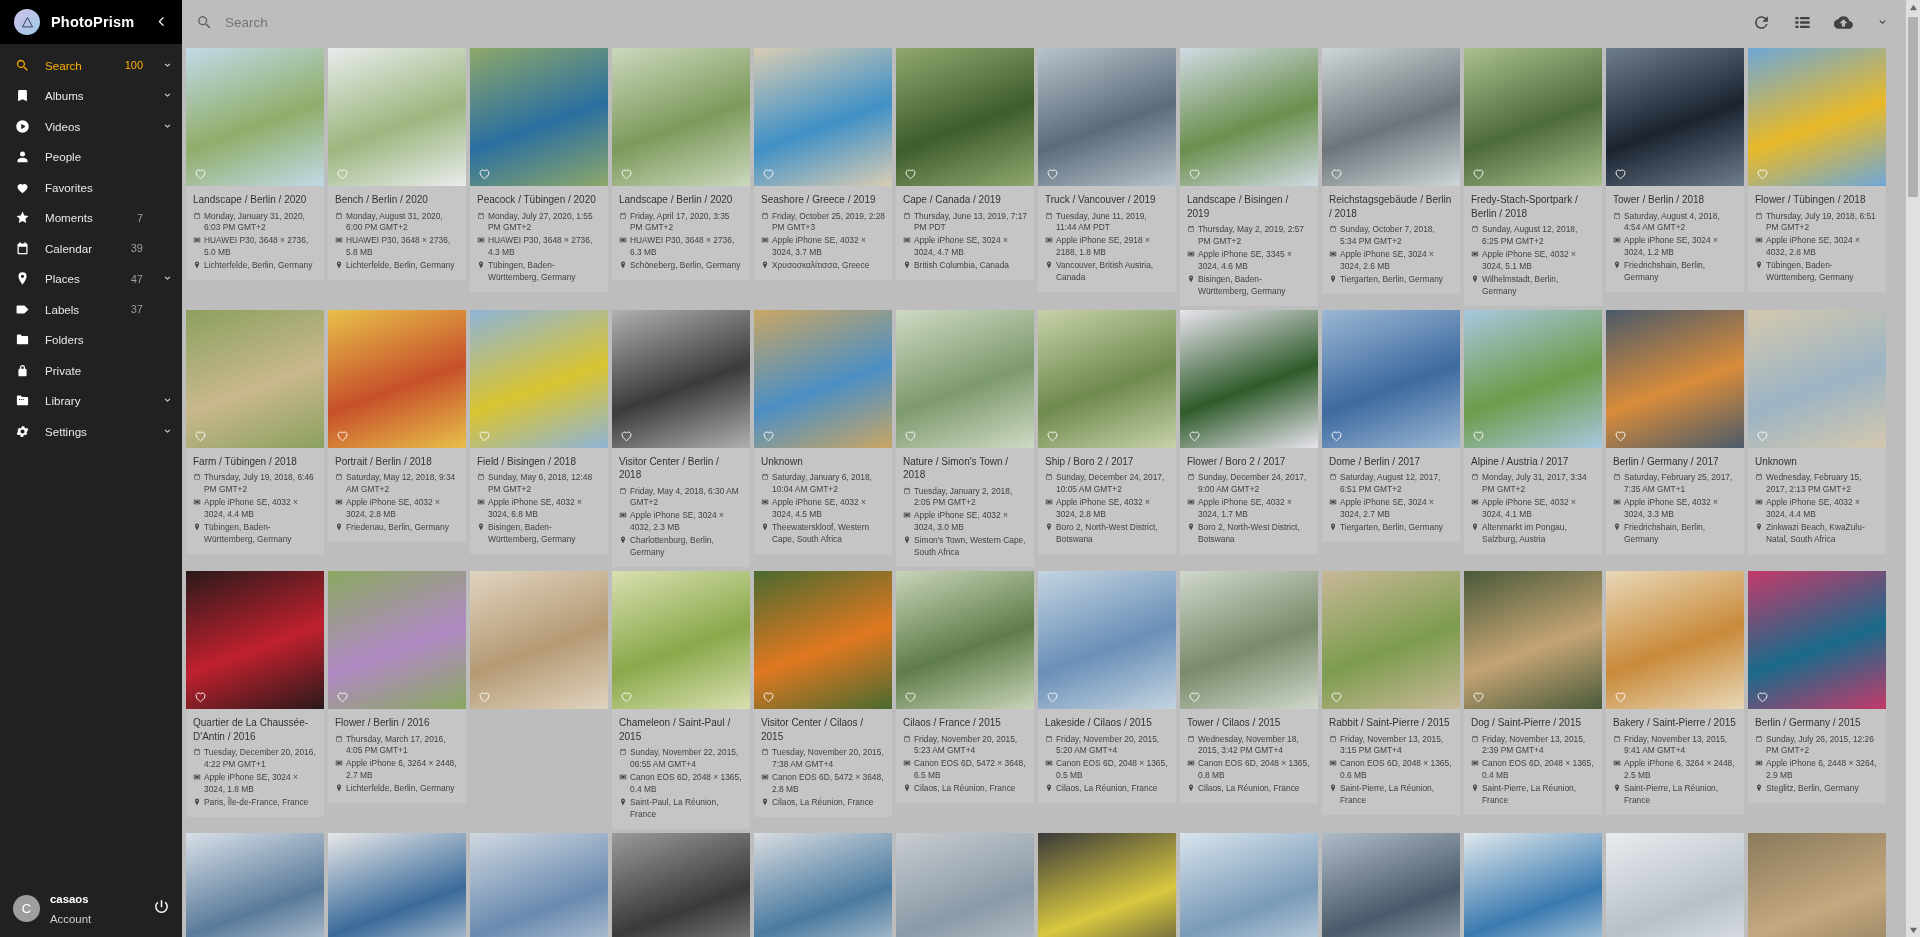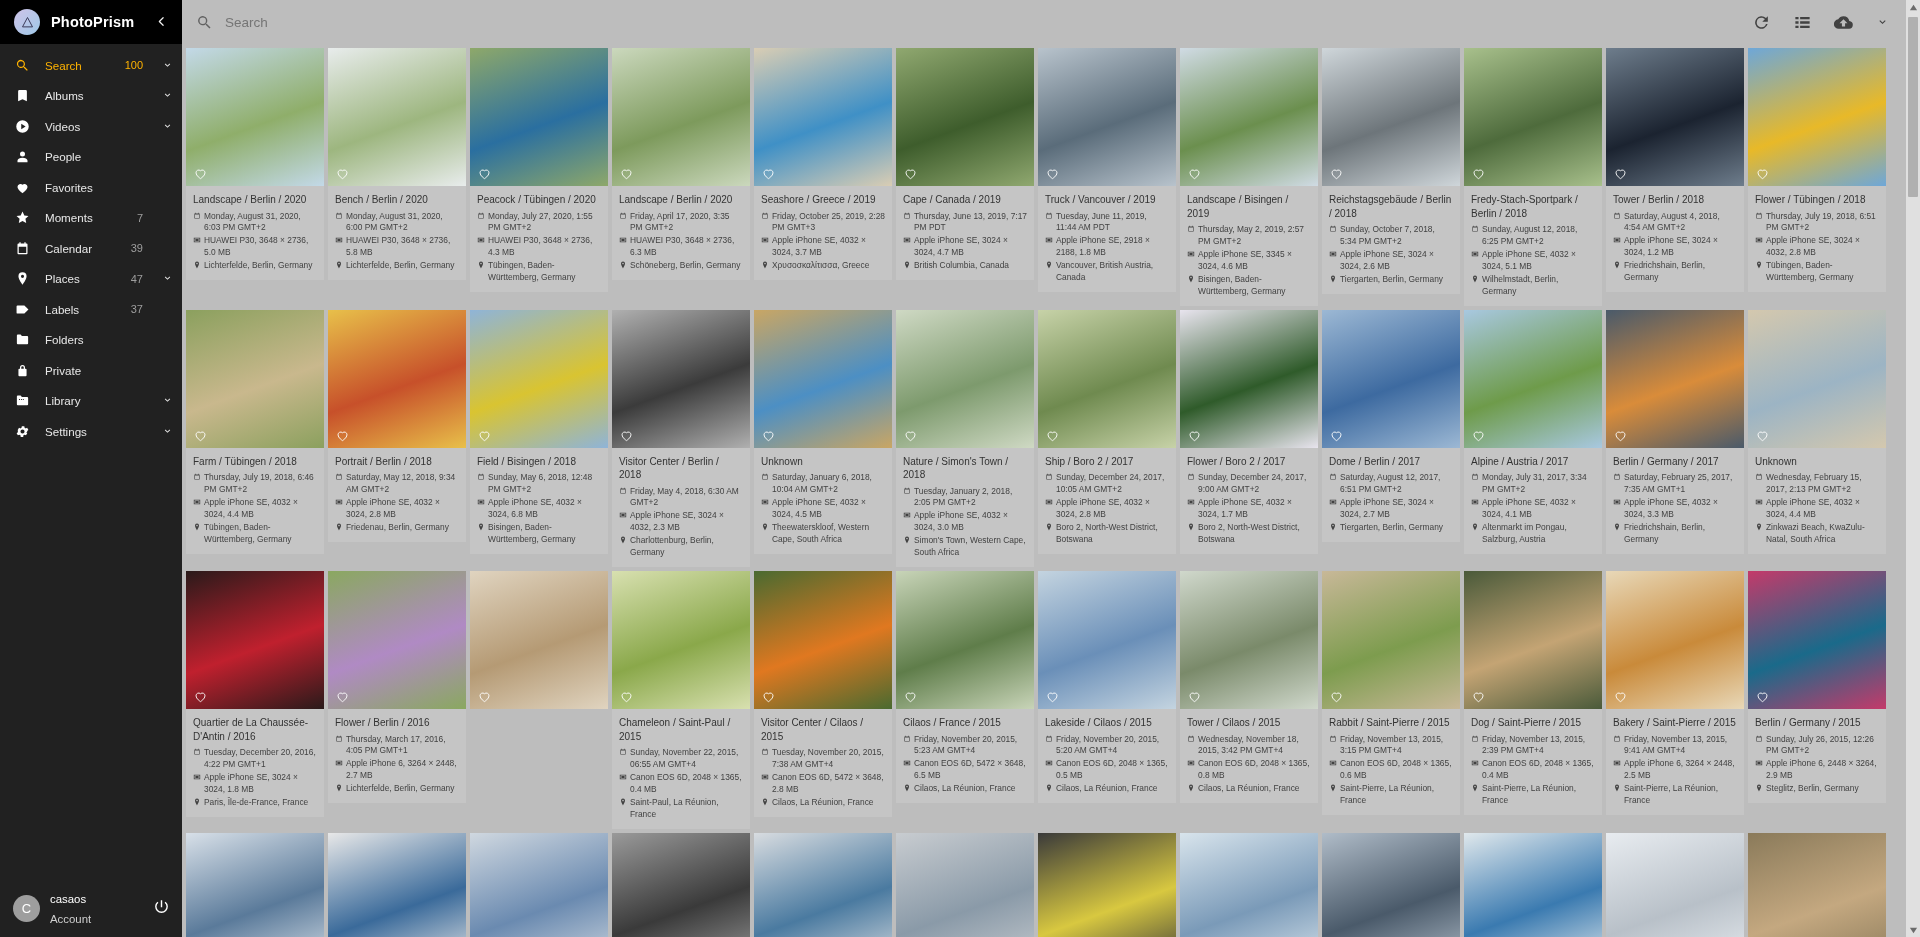--- a/index.html
+++ b/index.html
@@ -51,21 +51,21 @@
     height: 58px; display: flex; align-items: center; gap: 10px;
     padding: 0 12px 0 13px;
   }
   .avatar {
     width: 27px; height: 27px; border-radius: 50%;
     background: #9e9e9e; color: #fff;
     display: flex; align-items: center; justify-content: center;
     font-size: 13px; flex: none;
   }
   .acct-text { flex: 1; line-height: 1.25; }
-  .acct-name { font-size: 11.4px; font-weight: normal; color:#fff; }
+  .acct-name { font-size: 11.4px; font-weight: bold; color:#fff; }
   .acct-sub { font-size: 11.4px; color: #cfcfcf; }
   .power { cursor: pointer; }
   .power svg { width: 17px; height: 17px; fill: #fff; }
 
   
   .main { flex: 1; height: 937px; display: flex; flex-direction: column; background:#bdbdbd; position: relative; }
   .toolbar {
     height: 44px; background: #bdbdbd; display: flex; align-items: center;
     padding: 0 4px 0 0; flex: none;
   }
@@ -340,21 +340,21 @@
                 </svg></span>
             </div>
             <div class="meta">
               <div class="m-title">Landscape / Berlin / 2020</div>
               <div class="m-row">
                 <span class="mi">
                   <svg viewBox="0 0 20 20">
                     <path d="M5 2v1.5H3.5v13h13v-13H15V2h-1.5v1.5h-7V2H5zM5 6.5h10V15H5V6.5z"></path>
                   </svg>
                 </span>
-                <span class="mtxt">Monday, August 31, 2020, 6:03 PM GMT+2</span>
+                <span class="mtxt">Monday, January 31, 2020, 6:03 PM GMT+2</span>
               </div>
               <div class="m-row">
                 <span class="mi">
                   <svg viewBox="0 0 20 20">
                     <path d="M2 4.5h16v11H2v-11zm2 1.8v7.4h12V6.3H4zm2 1.2h8v5H6v-5z"></path>
                   </svg>
                 </span>
                 <span class="mtxt">HUAWEI P30, 3648 × 2736, 5.0 MB</span>
               </div>
               <div class="m-row">

